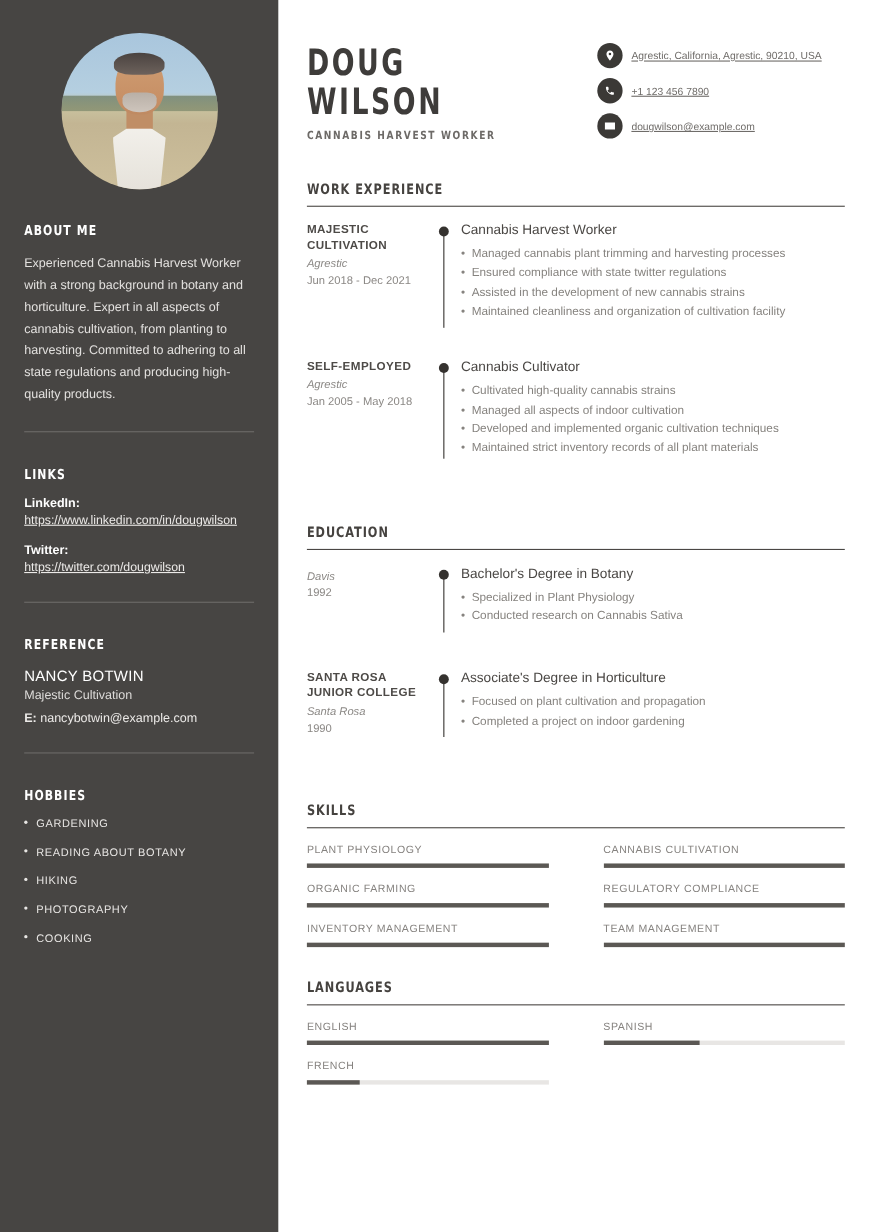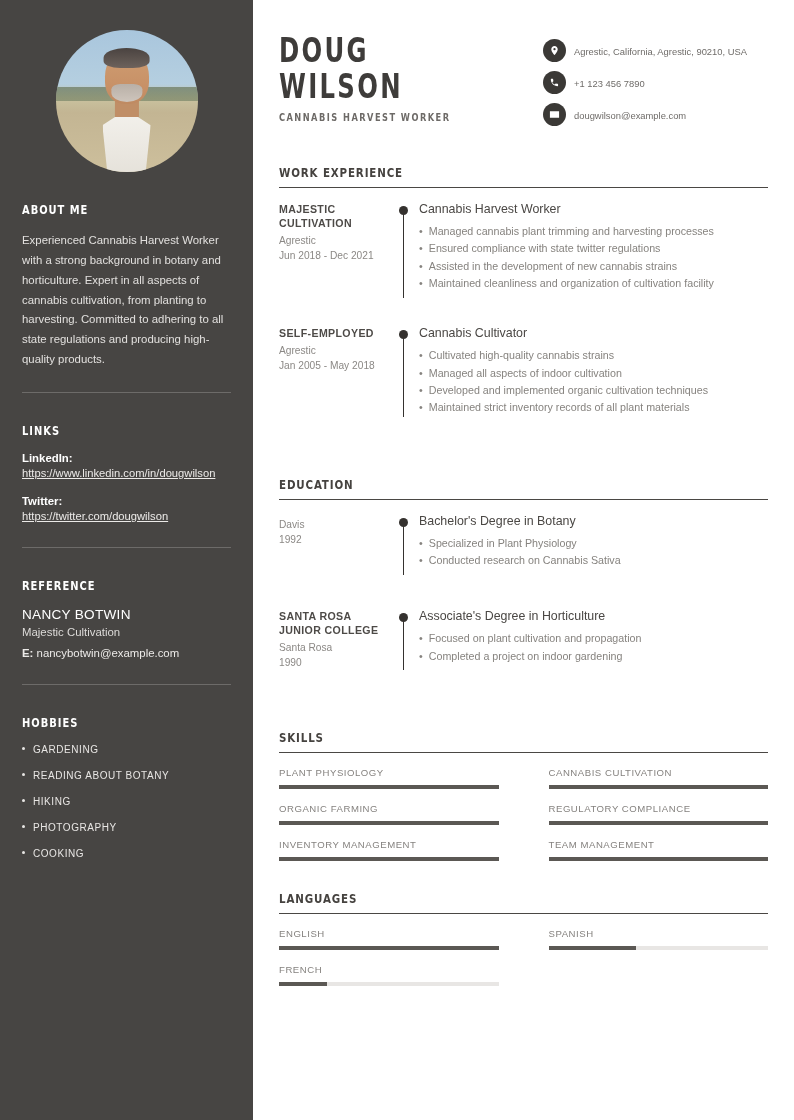--- a/index.html
+++ b/index.html
@@ -212,21 +212,21 @@
 
   
   .main {
     flex: 1;
     padding: 33px 26px 0 26px;
   }
 
   .header-row {
     display: flex;
     justify-content: space-between;
-    align-items: flex-start;
+    align-items: center;
   }
 
   .name {
     font-family: "DejaVu Sans Condensed", "Liberation Sans Narrow", "Liberation Sans", sans-serif;
     font-weight: bold;
     font-size: 33px;
     line-height: 1.08;
     letter-spacing: .085em;
     color: #3e3c3a;
     text-transform: uppercase;
@@ -261,20 +261,21 @@
     justify-content: center;
     margin-right: 8px;
   }
   .contact-icon svg { display: block; }
   .contact-body { flex: 1; padding-top: 2px; }
   .contact-text {
     font-size: 9.4px;
     line-height: 1.5;
     color: #6f6c69;
     padding-bottom: 4px;
+    text-decoration: underline;
   }
   .contact-body .rule { height: 1px; background: #e3e1df; }
 
   .section { margin-top: 30px; }
   .section-head {
     font-family: "DejaVu Sans Condensed", "Liberation Sans Narrow", "Liberation Sans", sans-serif;
     font-weight: bold;
     font-size: 13px;
     letter-spacing: .075em;
     text-transform: uppercase;
@@ -306,21 +307,21 @@
     letter-spacing: .035em;
     line-height: 1.32;
     color: #4d4a47;
     text-transform: uppercase;
   }
   .loc, .dates {
     font-size: 10.2px;
     color: #8b8885;
     line-height: 1.48;
   }
-  .loc { margin-top: 2px; }
+  .loc { margin-top: 2px; font-style: italic; }
 
   .entry-mid {
     width: 28px;
     min-width: 28px;
     position: relative;
   }
   .entry-mid .bullet-dot {
     position: absolute;
     left: 8px;
     top: 4px;

